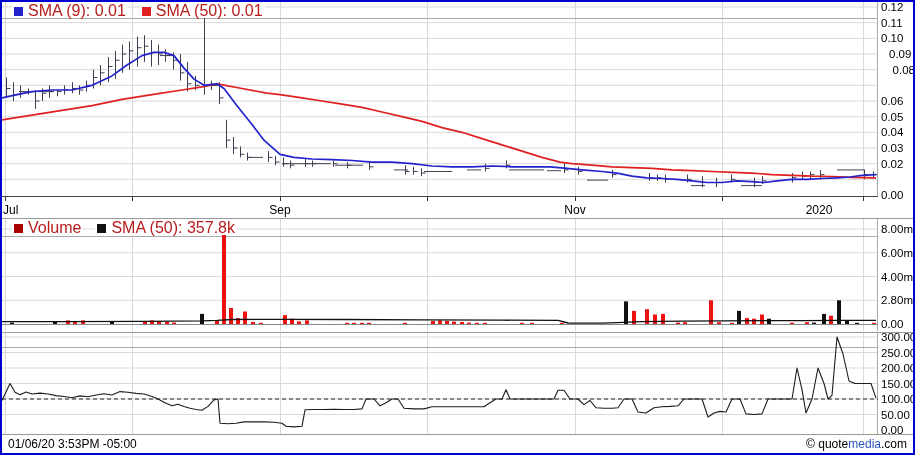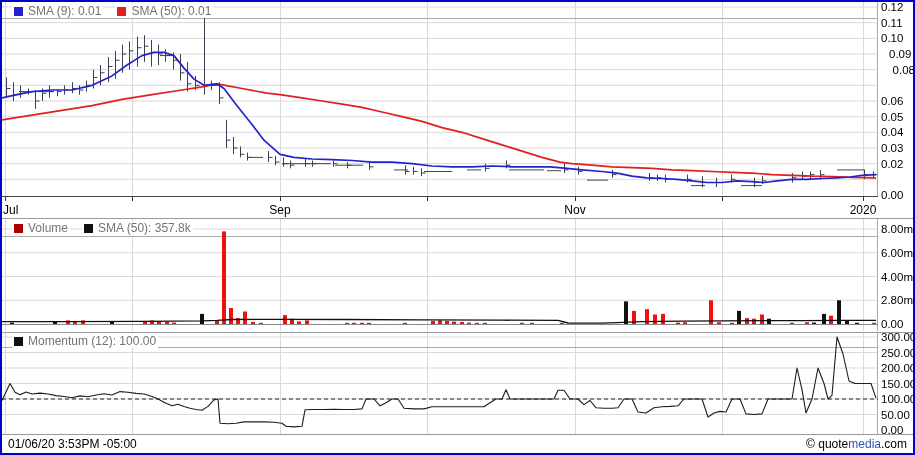--- a/index.html
+++ b/index.html
@@ -9,21 +9,21 @@
   .panel{position:absolute;left:0;width:911px;background:#fff;}
   .panel-price{top:0;height:195px;}
   .x-strip{position:absolute;left:0;top:195px;width:911px;height:21px;background:#fff;}
   .panel-volume{top:216px;height:113px;border-top:1px solid #999;}
   .panel-momentum{top:330px;height:102px;border-top:1px solid #999;}
   .footer{position:absolute;left:0;top:432px;width:911px;height:19px;background:#fff;border-top:1px solid #999;
           display:flex;justify-content:space-between;align-items:center;padding:0 6px;font-size:12px;color:#000;}
   svg.plot{position:absolute;left:0;top:0;display:block;}
   .legend{position:absolute;left:10px;display:flex;gap:12px;align-items:center;z-index:5;}
   .legend-item{display:inline-flex;align-items:center;gap:5px;background:#fff;padding:0 2px;height:14px;
-               font-size:12px;line-height:14px;color:#737373;white-space:nowrap;}
+               font-size:16px;line-height:14px;color:#b91c1c;white-space:nowrap;}
   .swatch{width:9px;height:9px;display:inline-block;flex:0 0 9px;}
   .ylabel{position:absolute;left:879px;width:34px;font-size:11.5px;line-height:13px;color:#000;white-space:nowrap;}
   .xlabel{position:absolute;top:6px;font-size:12px;color:#000;white-space:nowrap;}
   .xtick{position:absolute;top:0;width:1px;height:4px;background:#333;}
   .brand{white-space:nowrap;text-decoration:none;color:#000;}
   .brand .hl{color:#2a52be;}
 </style>
 </head>
 <body>
 
@@ -253,21 +253,21 @@
       <div class="xtick" style="left: 3px;"></div>
       <div class="xtick" style="left: 130px;"></div>
       <div class="xtick" style="left: 278px;"></div>
       <div class="xtick" style="left: 425px;"></div>
       <div class="xtick" style="left: 573px;"></div>
       <div class="xtick" style="left: 720px;"></div>
       <div class="xtick" style="left: 861px;"></div>
       <div class="xlabel" style="left: 1px;">Jul</div>
       <div class="xlabel" style="left: 278px; transform: translateX(-50%);">Sep</div>
       <div class="xlabel" style="left: 573px; transform: translateX(-50%);">Nov</div>
-      <div class="xlabel" style="left: 861px; transform: translateX(-50%);">2020</div>
+      <div class="xlabel" style="left: 817px; transform: translateX(-50%);">2020</div>
     </div>
 
   <div class="panel panel-volume">
     <svg class="plot" id="svg-volume" width="876" height="112">
         <line x1="0" y1="81.25" x2="876" y2="81.25" stroke="#d9d9d9" stroke-width="1"></line>
         <line x1="0" y1="57.5" x2="876" y2="57.5" stroke="#d9d9d9" stroke-width="1"></line>
         <line x1="0" y1="33.75" x2="876" y2="33.75" stroke="#d9d9d9" stroke-width="1"></line>
         <line x1="0" y1="10" x2="876" y2="10" stroke="#d9d9d9" stroke-width="1"></line>
         <line x1="3.5" y1="0" x2="3.5" y2="112" stroke="#d9d9d9" stroke-width="1"></line>
         <line x1="130.5" y1="0" x2="130.5" y2="112" stroke="#d9d9d9" stroke-width="1"></line>
@@ -369,26 +369,20 @@
         <line x1="278.5" y1="0" x2="278.5" y2="101" stroke="#d9d9d9" stroke-width="1"></line>
         <line x1="425.5" y1="0" x2="425.5" y2="101" stroke="#d9d9d9" stroke-width="1"></line>
         <line x1="573.5" y1="0" x2="573.5" y2="101" stroke="#d9d9d9" stroke-width="1"></line>
         <line x1="720.5" y1="0" x2="720.5" y2="101" stroke="#d9d9d9" stroke-width="1"></line>
         <line x1="861.5" y1="0" x2="861.5" y2="101" stroke="#d9d9d9" stroke-width="1"></line>
         <line x1="875.5" y1="0" x2="875.5" y2="101" stroke="#aaa" stroke-width="1"></line>
         <line x1="0" y1="14.5" x2="876" y2="14.5" stroke="#aaa" stroke-width="1"></line>
         <line x1="0" y1="66" x2="876" y2="66" stroke="#222" stroke-width="1" stroke-dasharray="4 3"></line>
         <polyline points="0.0,67.5 8.0,50.5 13.0,59.2 18.0,61.7 24.0,58.9 30.0,61.0 38.0,60.1 46.0,61.0 54.0,62.6 62.0,63.5 70.0,64.8 78.0,62.9 86.0,63.8 94.0,62.0 102.0,60.7 110.0,62.0 118.0,58.6 126.0,59.2 134.0,60.4 142.0,61.0 150.0,63.5 156.0,66.0 163.0,69.7 170.0,72.8 176.0,71.3 182.0,73.4 188.0,75.3 194.0,76.5 200.0,77.2 206.0,73.4 212.0,66.9 216.0,66.0 218.0,90.2 226.0,90.8 234.0,90.2 242.0,88.9 252.0,88.9 262.0,88.9 272.0,89.3 280.0,90.2 284.0,93.3 292.0,93.9 300.0,93.3 303.0,76.8 312.0,76.5 322.0,76.5 332.0,76.2 342.0,76.5 352.0,76.5 360.0,75.9 364.0,66.0 372.0,66.0 378.0,72.8 384.0,69.7 390.0,66.0 396.0,66.0 402.0,75.3 412.0,75.9 422.0,75.9 430.0,73.8 442.0,73.8 456.0,73.8 470.0,73.8 482.0,73.8 488.0,69.7 494.0,66.0 500.0,66.0 504.0,56.7 508.0,66.0 516.0,66.0 528.0,66.0 540.0,66.0 552.0,66.0 556.0,57.3 562.0,57.3 568.0,66.0 576.0,66.0 582.0,71.6 588.0,67.5 594.0,74.7 602.0,75.3 610.0,75.3 616.0,74.7 622.0,66.0 630.0,66.0 636.0,79.0 644.0,80.0 652.0,74.7 660.0,73.8 668.0,73.4 676.0,72.8 682.0,66.0 692.0,66.0 700.0,66.0 706.0,84.0 712.0,80.0 718.0,78.4 724.0,79.0 730.0,66.0 738.0,66.0 744.0,80.9 752.0,81.5 760.0,80.9 766.0,66.0 775.0,66.0 784.0,66.0 790.0,66.0 795.0,35.0 800.0,56.7 804.0,80.0 810.0,66.0 816.0,35.0 822.0,50.5 826.0,66.0 830.0,62.3 835.0,4.0 841.0,21.0 847.0,48.0 853.0,50.5 861.0,50.5 869.0,50.5 874.0,65.1" fill="none" stroke="#1c1c1c" stroke-width="1.1" stroke-linejoin="round"></polyline>
       </svg>
-    <div class="legend" style="top:1px;">
-      <span class="legend-item">
-        <span class="swatch" id="sw-m0" style="background: rgb(17, 17, 17);"></span>
-        <span>Momentum (12): 100.00</span>
-      </span>
-    </div>
   </div>
 
   <div class="footer">
     <span>01/06/20 3:53PM -05:00</span>
     <a class="brand" href="#"><span>© quote</span><span class="hl">media</span><span>.com</span></a>
   </div>
 
 <div class="ylabel" style="top: -1px;">0.12</div>
     <div class="ylabel" style="top: 14.667px;">0.11</div>
     <div class="ylabel" style="top: 30.334px;">0.10</div>

